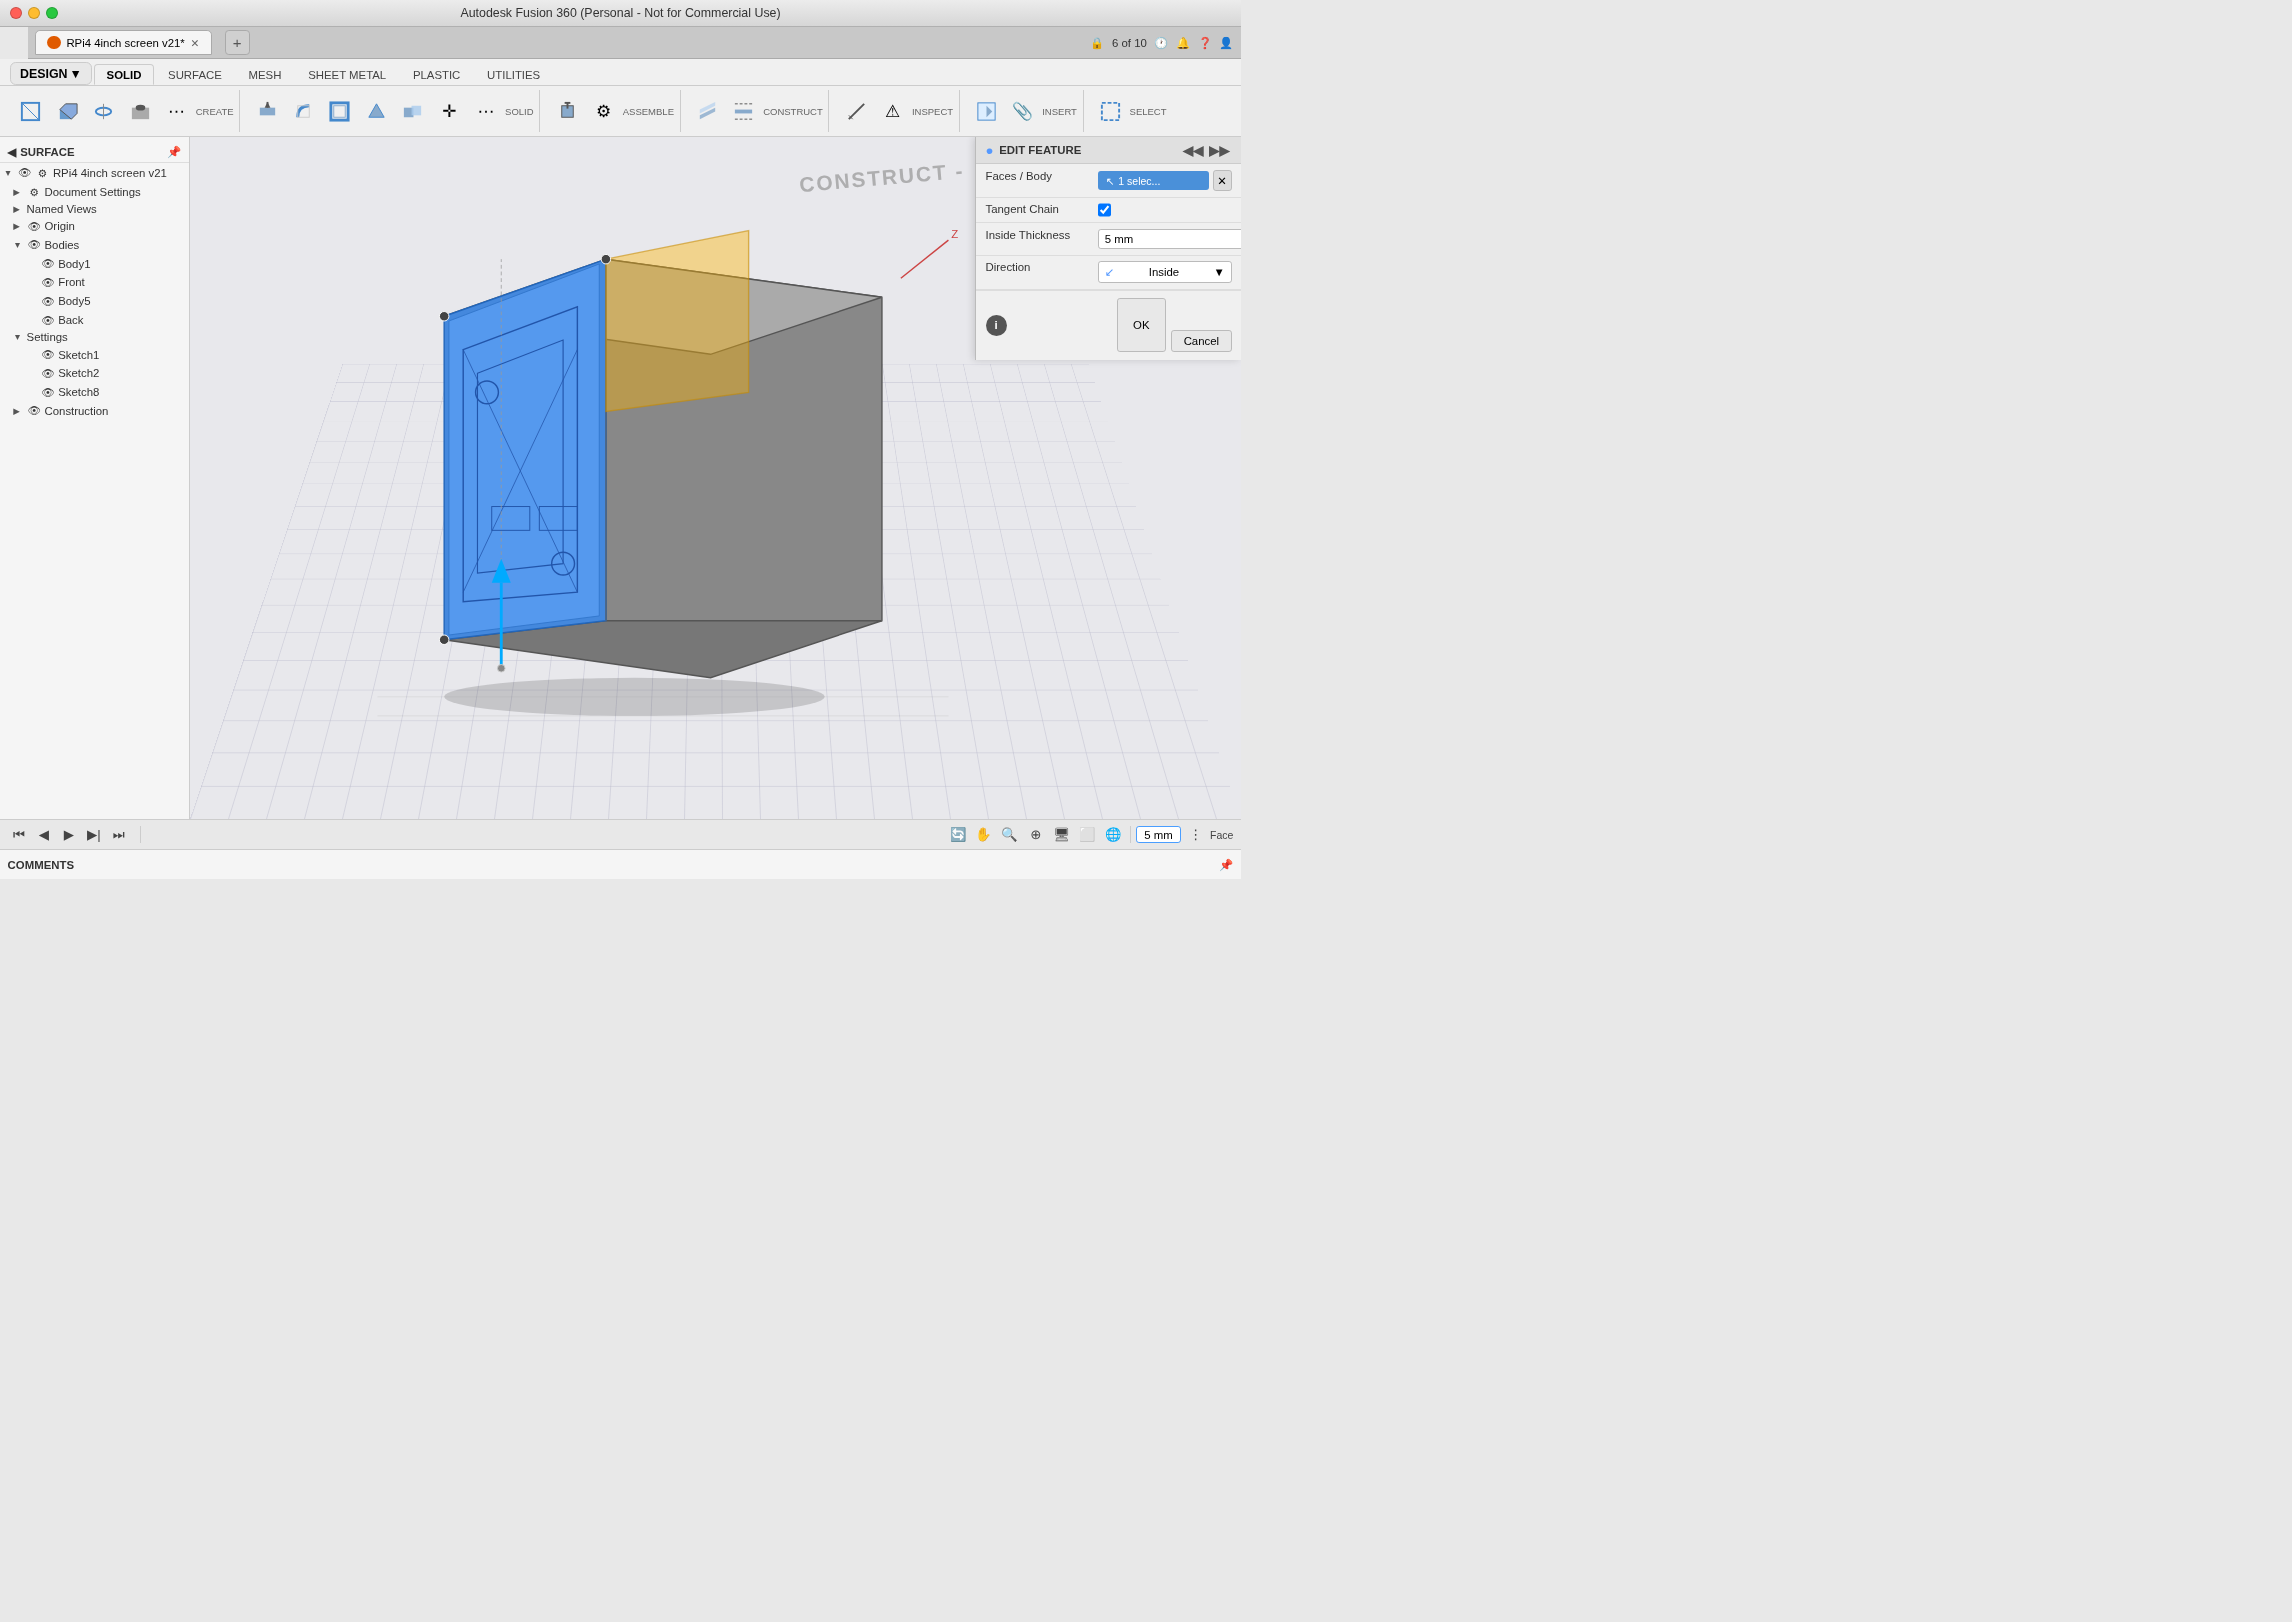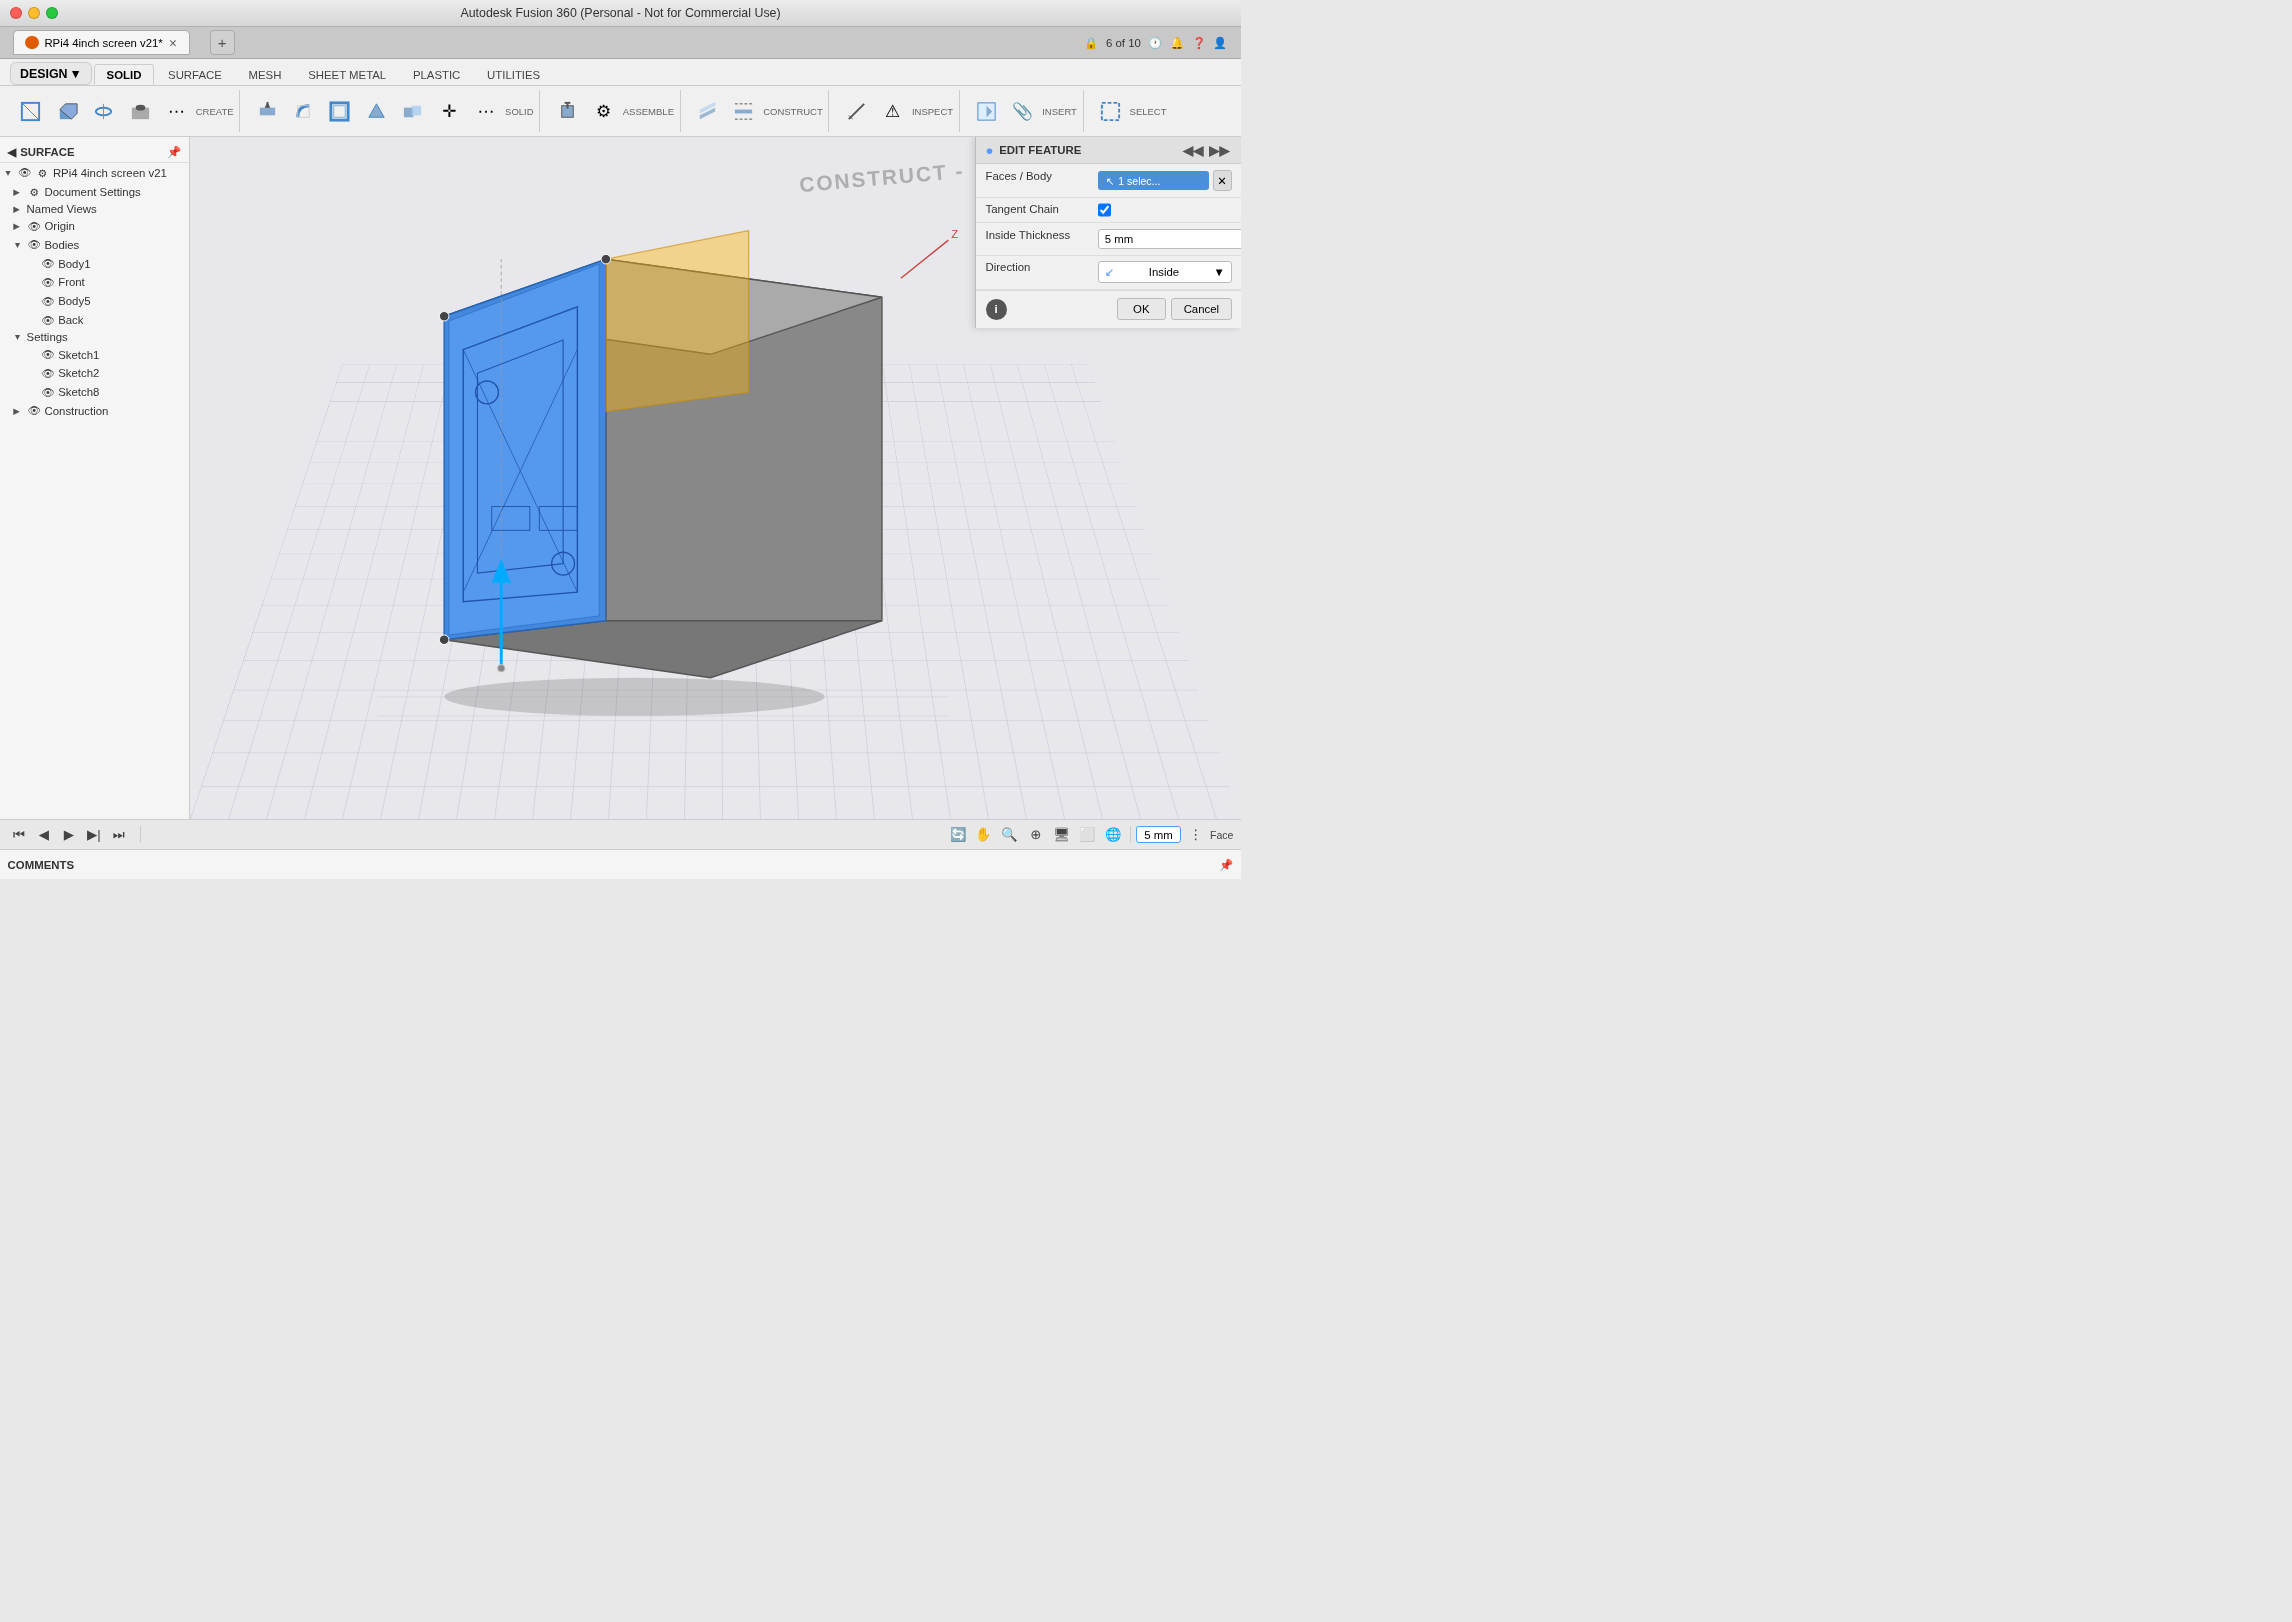--- a/index.html
+++ b/index.html
@@ -40,22 +40,23 @@
     .tb-max { background: #28c840; }
     .title-bar-title { font-size: 12.4px; color: #333; font-weight: 500; }
 
     
     .tab-bar {
       height: 32px;
       background: #c8c8c8;
       border-bottom: 1px solid #aaa;
       display: flex;
       align-items: center;
-      padding: 0 13px;
-      gap: 20px;
+      padding: 0 7px;
+      gap: 13px;
+      margin-left: 28px;
     }
     .tab {
       height: 25px;
       background: #f5f5f5;
       border: 1px solid #aaa;
       border-radius: 4.8px 4.8px 0 0;
       padding: 0 11.4px;
       display: flex;
       align-items: center;
       gap: 5.7px;
@@ -398,20 +399,21 @@
       font-size: 11.4px;
       cursor: pointer;
     }
     .cancel-btn {
       background: #e8e8e8;
       border: 1px solid #bbb;
       border-radius: 2.9px;
       padding: 3.8px 11.4px;
       font-size: 11.4px;
       cursor: pointer;
+      margin-top: 32px;
     }
 
     
     .viewport svg {
       position: absolute;
       top: 50%;
       left: 45%;
       transform: translate(-50%, -50%);
     }
     .bottom-btn {

